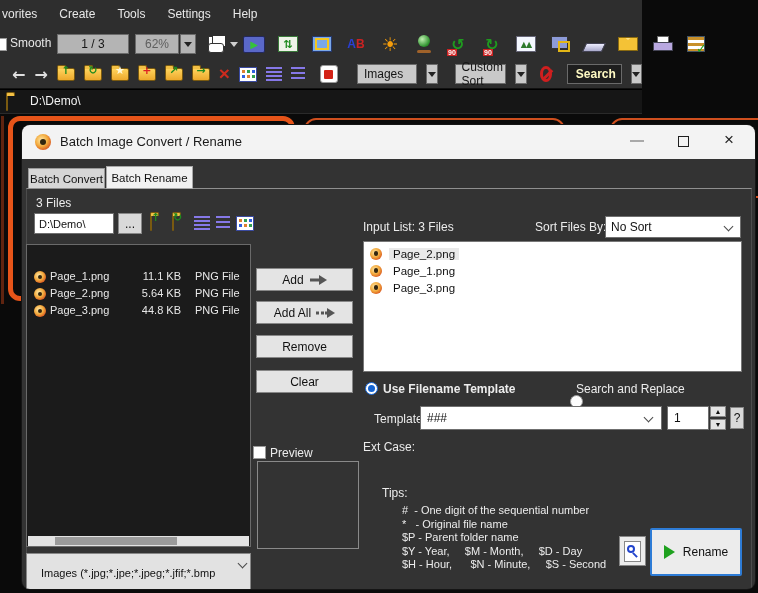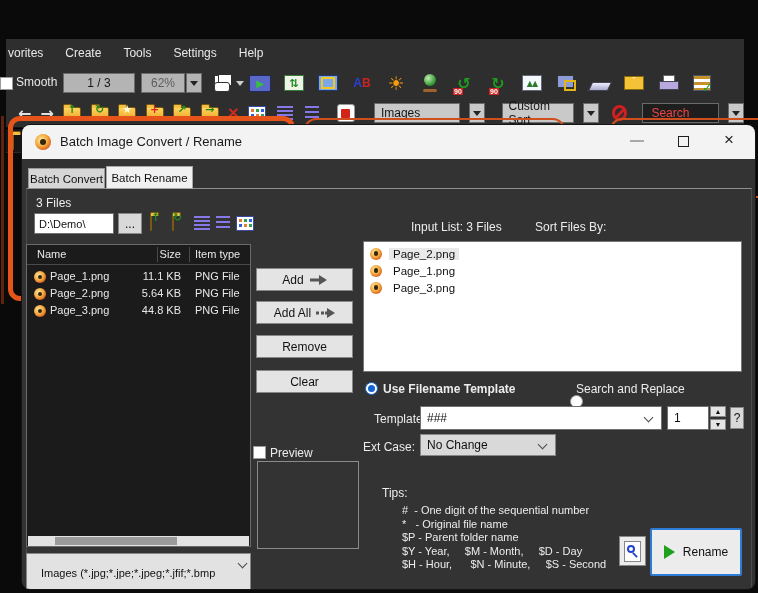--- a/index.html
+++ b/index.html
@@ -1,21 +1,21 @@
 <!DOCTYPE html>
 <html><head>
 <meta charset="utf-8">
 <style>
   html,body{margin:0;padding:0;background:#000;}
   #root{position:relative;width:758px;height:593px;background:#0a0a0a;overflow:hidden;
         font-family:"Liberation Sans","DejaVu Sans",sans-serif;font-size:12px;color:#e8e8e8;}
   .a{position:absolute;}
   .flex{display:flex;align-items:center;}
   
-  .bar{position:absolute;left:6px;width:738px;background:#2e2e2e;margin-top:39px;}
+  .bar{position:absolute;left:0;width:642px;background:#2e2e2e;}
   
   .btn{background:#e4e4e4;border:1px solid #878787;color:#111;display:flex;align-items:center;justify-content:center;font-size:12px;box-sizing:border-box;}
   .gbtn{background:#b4b4b4;border:1px solid #6b6b6b;color:#161616;display:flex;align-items:center;justify-content:center;font-size:12px;box-sizing:border-box;}
   .white-box{background:#fff;border:1px solid #6f6f6f;color:#111;box-sizing:border-box;display:flex;align-items:center;}
   .chev{width:6px;height:6px;border-right:1.6px solid #4a4a4a;border-bottom:1.6px solid #4a4a4a;transform:rotate(45deg);margin-top:-3px;}
   .tri{width:0;height:0;border:4px solid transparent;border-top:5px solid #222;margin-top:5px;}
   
   .ic{display:inline-flex;align-items:center;justify-content:center;width:24px;height:24px;position:relative;}
   .ic20{width:20px;height:22px;}
   .folder{position:relative;width:16px;height:11px;background:linear-gradient(#ffd35c,#eda92c);border:1px solid #7a5a10;border-radius:1px 2px 2px 2px;}
@@ -182,21 +182,21 @@
       <div class="gbtn" style="width:17px;height:20px;background:#c9c9c9;">
           <span class="tri"></span>
         </div>
       <div class="gbtn" style="width:78px;height:20px;margin-left:8px;justify-content:flex-start;padding-left:6px;background:#c9c9c9;">Custom Sort</div>
       <div class="gbtn" style="width:17px;height:20px;background:#c9c9c9;">
           <span class="tri"></span>
         </div>
       <span style="width:16px;height:16px;border:3px solid #cf1f1f;border-radius:50%;position:relative;box-sizing:border-box;margin-left:4px;">
         <span style="position:absolute;left:-1px;top:4px;width:12px;height:3px;background:#cf1f1f;transform:rotate(-45deg);"></span>
       </span>
-      <div style="width:82px;height:20px;background:#1e1e1e;border:1px solid #6a6a6a;color:#ef4444;display:flex;align-items:center;padding-left:8px;box-sizing:border-box;margin-left:6px;">Search</div>
+      <div style="width:82px;height:20px;background:#1e1e1e;border:1px solid #6a6a6a;color:#fef9c3;display:flex;align-items:center;padding-left:8px;box-sizing:border-box;margin-left:6px;font-weight:bold;">Search</div>
       <div class="gbtn" style="width:17px;height:20px;background:#c9c9c9;">
           <span class="tri"></span>
         </div>
     </div>
   </div>
 
   <div class="bar" style="top:89px;height:23px;background:#161616;border-top:1px solid #000;border-bottom:1px solid #2a2a2a;">
     <span class="folder a" style="left:6px;top:6px;"></span>
     <span class="a" style="left:30px;top:4px;color:#f2f2f2;">D:\Demo\</span>
   </div>
@@ -226,27 +226,20 @@
     <div class="a btn" style="left:96px;top:88px;width:24px;height:21px;background:#d9d9d9;">...</div>
     <span class="a" style="left:128px;top:91px;"><span class="folder"><b class="fg" style="color:#1f8a1f;">↑</b></span></span>
     <span class="a" style="left:150px;top:91px;"><span class="folder"><b class="fg" style="color:#1f8a1f;">↻</b></span></span>
     <span class="a gridlines" style="left:172px;top:91px;"></span>
     <span class="a gridlines" style="left:194px;top:91px;width:14px;background:repeating-linear-gradient(#8678e8 0 2px,transparent 2px 5px);"></span>
     <span class="a" style="left:214px;top:91px;width:16px;height:13px;background:#fff;border:1px solid #3a4aa0;">
         <span style="position:absolute;left:2px;top:2px;width:3px;height:3px;background:#e08030;box-shadow:5px 0 0 #30a050,10px 0 0 #3060e0,0 5px 0 #3060e0,5px 5px 0 #e08030,10px 5px 0 #30a050;"></span>
       </span>
 
     <div class="a" style="left:4px;top:119px;width:225px;height:303px;background:#1b1b1b;border:1px solid #6a6a6a;box-sizing:border-box;overflow:hidden;">
-      <div class="a" style="left:0;top:0;width:223px;height:19px;border-bottom:1px solid #4a4a4a;">
-        <span class="a" style="left:10px;top:3px;font-size:11px;">Name</span>
-        <span class="a" style="left:92px;top:3px;width:62px;text-align:right;font-size:11px;">Size</span>
-        <span class="a" style="left:168px;top:3px;font-size:11px;">Item type</span>
-        <span class="a" style="left:130px;top:2px;width:1px;height:15px;background:#4a4a4a;"></span>
-        <span class="a" style="left:162px;top:2px;width:1px;height:15px;background:#4a4a4a;"></span>
-      </div>
 
       <div class="a" style="left:0;top:24px;width:223px;height:16px;">
         <span class="eye a" style="left:7px;top:2px;width:12px;height:12px;"></span>
         <span class="a" style="left:23px;top:1px;font-size:11px;">Page_1.png</span>
         <span class="a" style="left:92px;top:1px;width:62px;text-align:right;font-size:11px;">11.1 KB</span>
         <span class="a" style="left:168px;top:1px;font-size:11px;">PNG File</span>
       </div>
       <div class="a" style="left:0;top:41px;width:223px;height:16px;">
         <span class="eye a" style="left:7px;top:2px;width:12px;height:12px;"></span>
         <span class="a" style="left:23px;top:1px;font-size:11px;">Page_2.png</span>
@@ -286,22 +279,26 @@
           <polygon points="9,0 17,5 9,10" fill="#555"></polygon>
         </svg>
     </div>
     <div class="a btn" style="left:234px;top:210px;width:97px;height:23px;">Remove</div>
     <div class="a btn" style="left:234px;top:245px;width:97px;height:23px;">Clear</div>
 
     <div class="cb a" style="left:231px;top:321px;"></div>
     <span class="a lbl" style="left:248px;top:321px;">Preview</span>
     <div class="a" style="left:235px;top:336px;width:100px;height:86px;border:1px solid #8a8a8a;"></div>
 
-    <span class="a lbl" style="left:341px;top:95px;margin-left:48px;">Input List:  3 Files</span>
+    <span class="a lbl" style="left:341px;top:95px;">Input List:  3 Files</span>
     <span class="a lbl" style="left:513px;top:95px;">Sort Files By:</span>
+    <div class="a white-box" style="left:583px;top:91px;width:136px;height:22px;padding-left:5px;font-size:12px;">
+      <span>No Sort</span>
+      <span class="chev" style="position:absolute;right:8px;top:9px;"></span>
+    </div>
 
     <div class="a" style="left:341px;top:116px;width:379px;height:131px;background:#fff;border:1px solid #777;box-sizing:border-box;color:#111;">
       <div class="flex" style="height:17px;margin-top:3px;">
         <span class="eye" style="width:12px;height:12px;margin-left:6px;"></span>
         <span style="margin-left:7px;font-size:11.5px;background:#e9e9e9;padding:0 4px;">Page_2.png</span>
       </div>
       <div class="flex" style="height:17px;">
         <span class="eye" style="width:12px;height:12px;margin-left:6px;"></span>
         <span style="margin-left:7px;font-size:11.5px;padding:0 4px;">Page_1.png</span>
       </div>
@@ -322,24 +319,20 @@
       <span class="chev" style="position:absolute;right:9px;top:10px;"></span>
     </div>
     <div class="a white-box" style="left:645px;top:281px;width:42px;height:24px;padding-left:6px;font-size:12px;">1</div>
     <div class="a" style="left:688px;top:281px;width:16px;height:24px;">
       <div class="btn" style="width:16px;height:11px;font-size:7px;">▲</div>
       <div class="btn" style="width:16px;height:11px;font-size:7px;margin-top:2px;">▼</div>
     </div>
     <div class="a btn" style="left:708px;top:282px;width:14px;height:22px;background:#d9d9d9;">?</div>
 
     <span class="a lbl" style="left:341px;top:315px;">Ext Case:</span>
-    <div class="a btn" style="left:398px;top:309px;width:136px;height:22px;background:#d9d9d9;justify-content:flex-start;padding-left:6px;">
-      <span>No Change</span>
-      <span class="chev" style="position:absolute;right:9px;top:9px;"></span>
-    </div>
 
     <span class="a lbl" style="left:360px;top:361px;">Tips:</span>
     <div class="a" style="left:380px;top:379px;">
       <div class="tip">#  - One digit of the sequential number</div>
       <div class="tip">*   - Original file name</div>
       <div class="tip">$P - Parent folder name</div>
       <div class="tip">$Y - Year,     $M - Month,     $D - Day</div>
       <div class="tip">$H - Hour,      $N - Minute,     $S - Second</div>
     </div>
 

